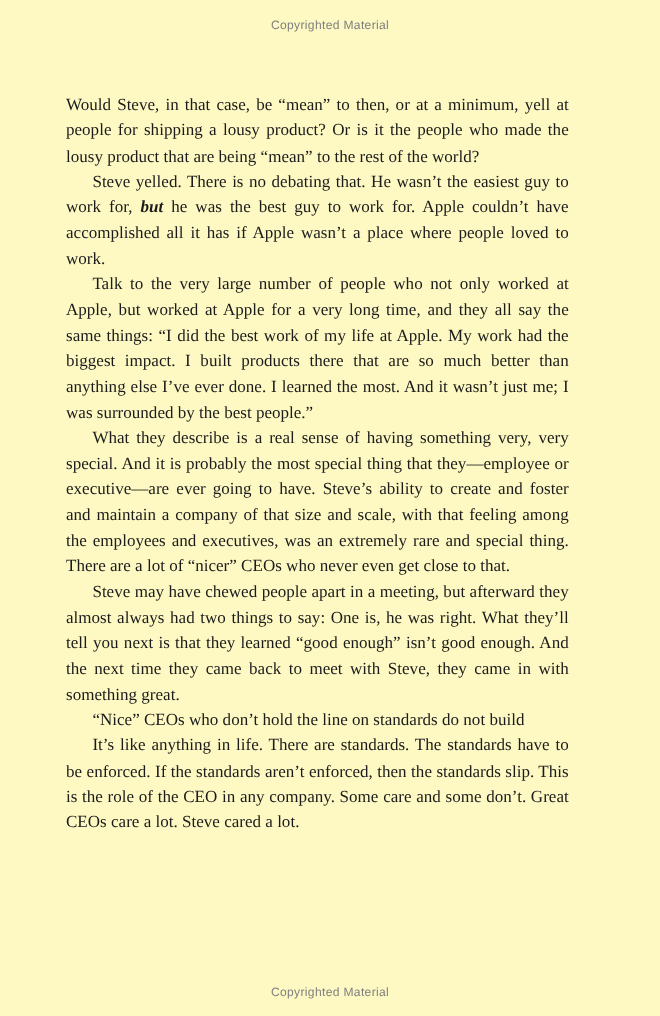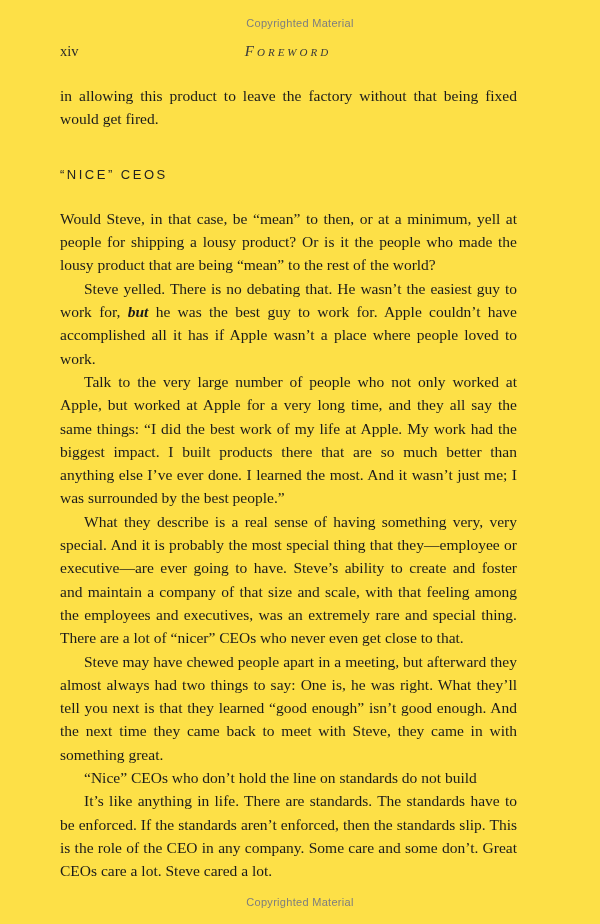--- a/index.html
+++ b/index.html
@@ -2,21 +2,21 @@
 <html><head>
 <meta charset="utf-8">
 <style>
   * { margin: 0; padding: 0; box-sizing: border-box; }
   html, body { background: #ffffff; }
   .page {
     position: relative;
     width: 600px;
     height: 924px;
     margin: 0 auto;
-    background: #fde047;
+    background: #fef9c3;
     overflow: hidden;
     font-family: "Liberation Serif", serif;
     color: #1c1c1c;
   }
   .copyright {
     position: absolute;
     left: 0;
     right: 0;
     text-align: center;
     font-family: "Liberation Sans", sans-serif;
@@ -75,30 +75,24 @@
     font-weight: bold;
   }
 </style>
 </head>
 <body>
 
 <div class="page">
 
   <div class="copyright top">Copyrighted Material</div>
 
-  <div class="header">
-    <span class="page-number">xiv</span>
-    <span class="running-head">Foreword</span>
-  </div>
 
   <div class="body-text">
 
-    <p class="noindent">in allowing this product to leave the factory without that being fixed would get fired.</p>
 
-    <h2 class="section-heading">“NICE” CEOS</h2>
 
     <p class="noindent">Would Steve, in that case, be “mean” to then, or at a minimum, yell at people for shipping a lousy product? Or is it the people who made the lousy product that are being “mean” to the rest of the world?</p>
 
     <p><span>Steve yelled. There is no debating that. He wasn’t the easiest guy to work for, </span><span class="emph-bold">but</span><span> he was the best guy to work for. Apple couldn’t have accomplished all it has if Apple wasn’t a place where people loved to work.</span></p>
 
     <p>Talk to the very large number of people who not only worked at Apple, but worked at Apple for a very long time, and they all say the same things: “I did the best work of my life at Apple. My work had the biggest impact. I built products there that are so much better than anything else I’ve ever done. I learned the most. And it wasn’t just me; I was surrounded by the best people.”</p>
 
     <p>What they describe is a real sense of having something very, very special. And it is probably the most special thing that they—employee or executive—are ever going to have. Steve’s ability to create and foster and maintain a company of that size and scale, with that feeling among the employees and executives, was an extremely rare and special thing. There are a lot of “nicer” CEOs who never even get close to that.</p>
 
     <p>Steve may have chewed people apart in a meeting, but afterward they almost always had two things to say: One is, he was right. What they’ll tell you next is that they learned “good enough” isn’t good enough. And the next time they came back to meet with Steve, they came in with something great.</p>

